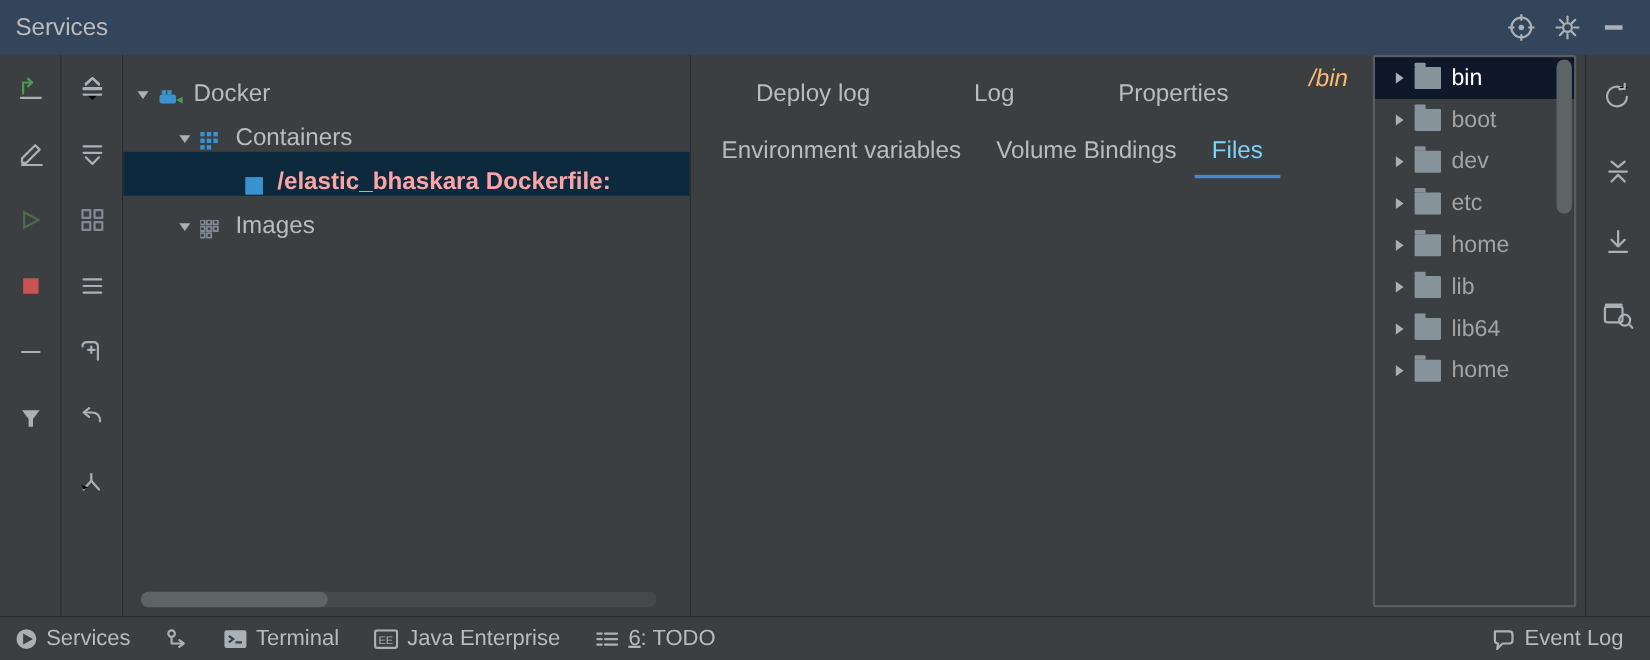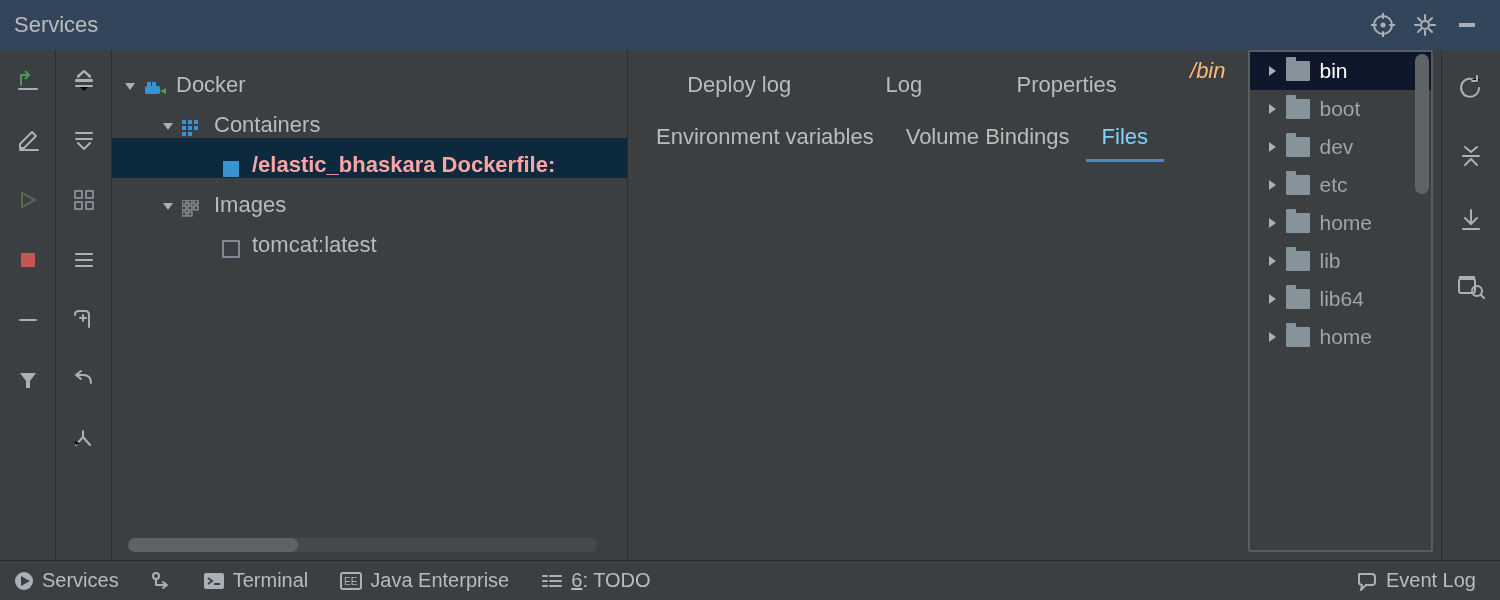--- a/index.html
+++ b/index.html
@@ -261,29 +261,20 @@
                 <rect x="12" y="0" width="4" height="4"></rect>
                 <rect x="0" y="6" width="4" height="4"></rect>
                 <rect x="6" y="6" width="4" height="4"></rect>
                 <rect x="12" y="6" width="4" height="4"></rect>
                 <rect x="0" y="12" width="4" height="4"></rect>
                 <rect x="6" y="12" width="4" height="4"></rect>
               </g>
             </svg>
           </span>
         <span class="lbl">Images</span>
-      </div>
-      <div class="tree-row" style="padding-left:82px;">
-        <span class="tw"></span>
-        <span class="ic">
-            <svg width="18" height="18">
-              <rect x="1" y="1" width="16" height="16" class="stroke-light"></rect>
-            </svg>
-          </span>
-        <span class="lbl">tomcat:latest</span>
       </div>
     </div>
     <div class="tree-scroll">
         <div class="thumb"></div>
       </div>
   </div>
 
   <div class="right-pane">
     <div class="detail">
       <div class="tabs">

